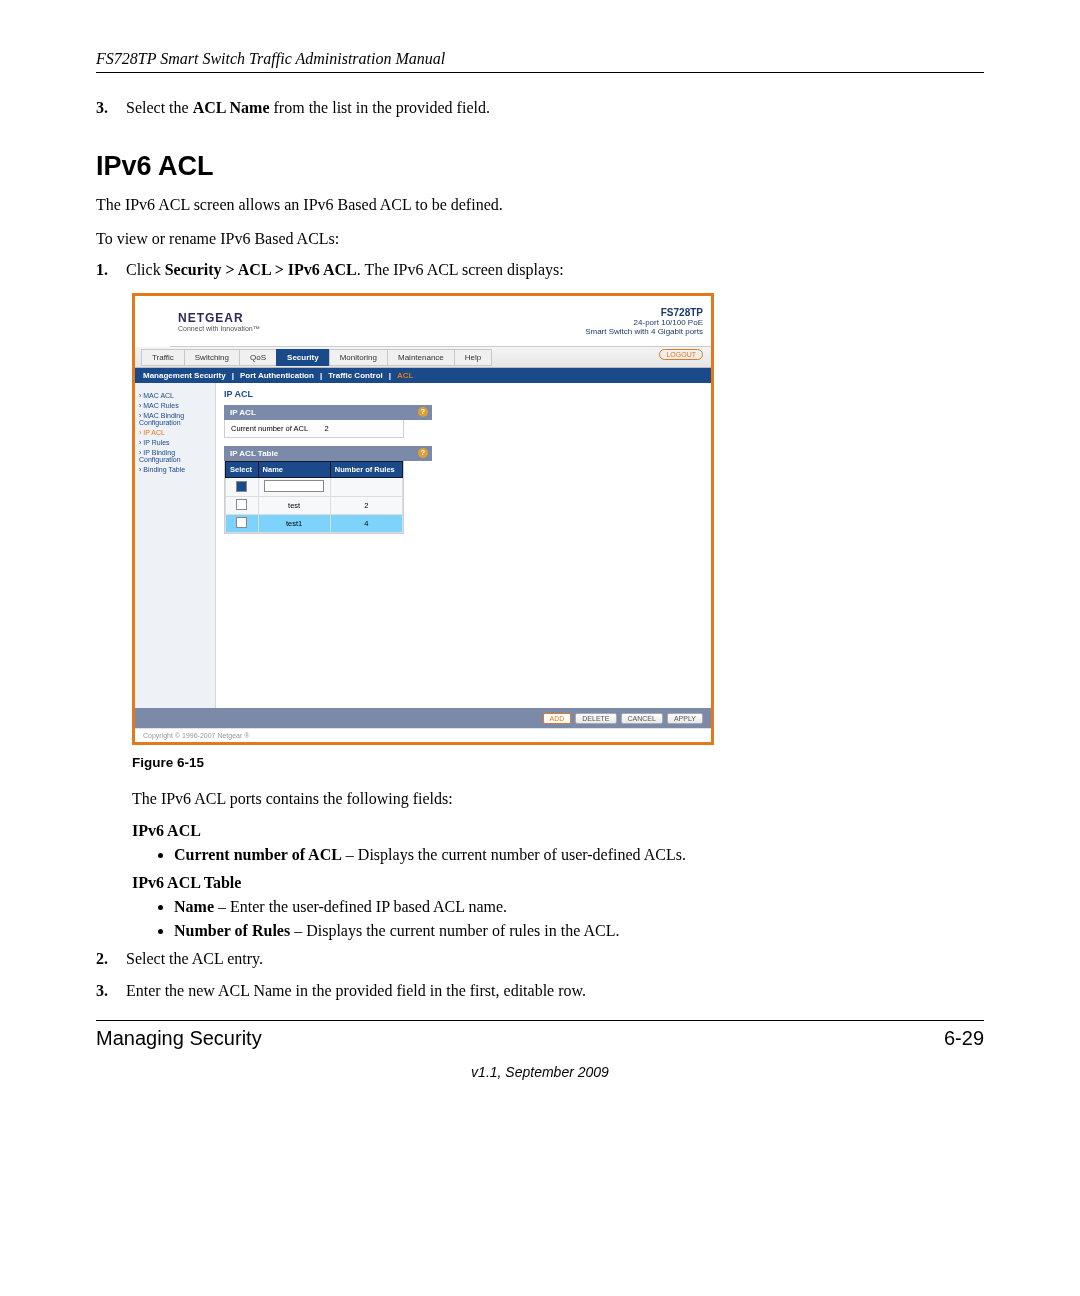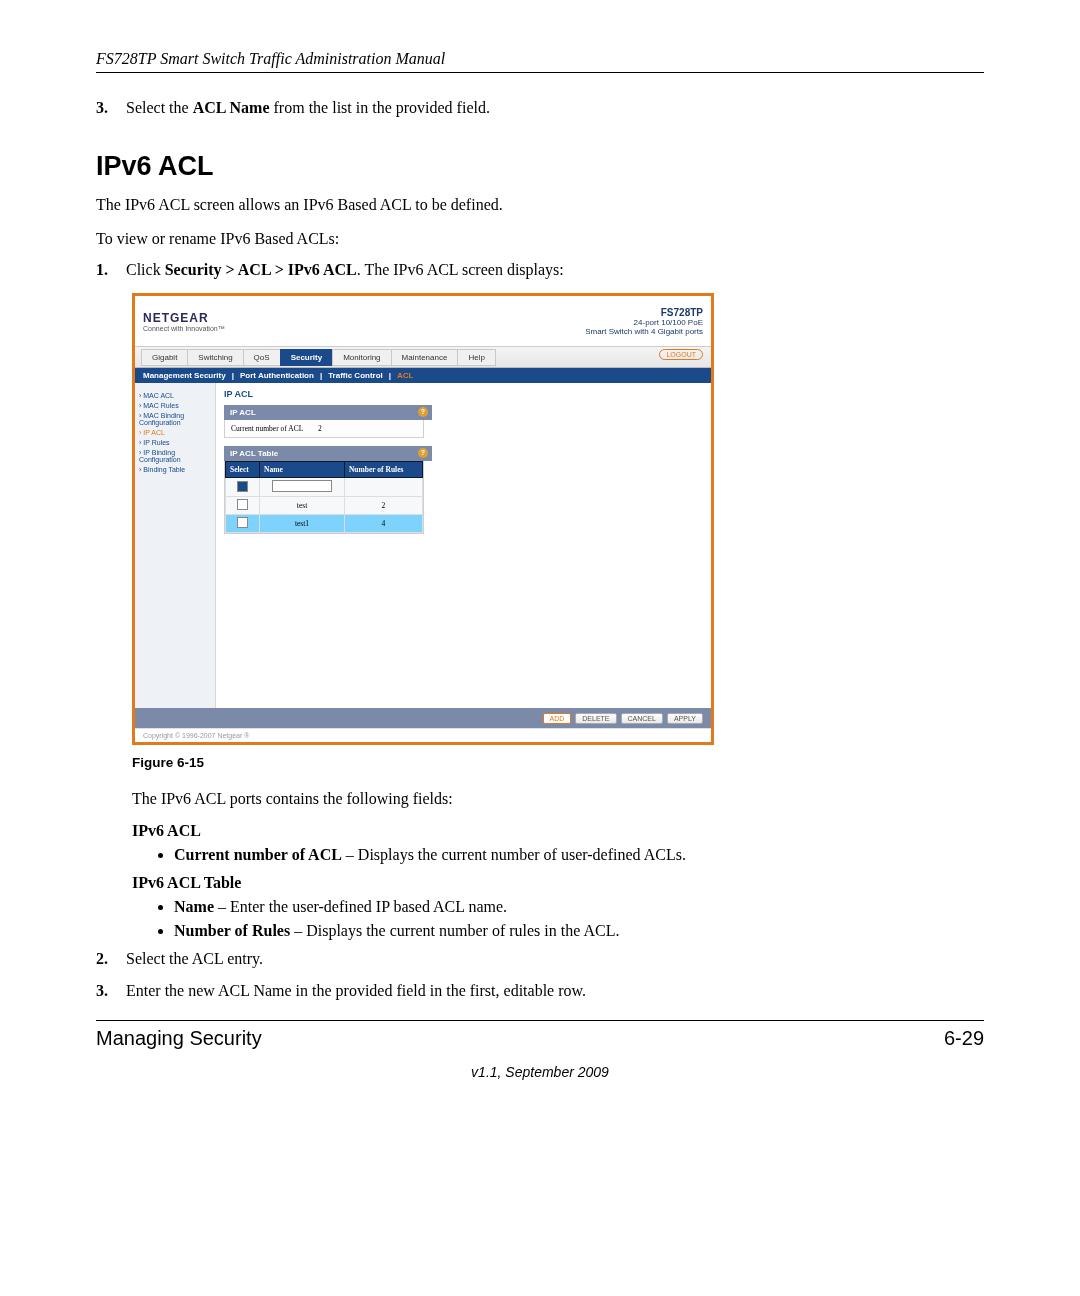--- a/index.html
+++ b/index.html
@@ -96,20 +96,21 @@
     flex-direction: column;
   }
   .ss-header {
     height: 42px;
     background: #fff;
     display: flex;
     justify-content: space-between;
     align-items: center;
     padding: 4px 8px;
     border-bottom: 1px solid #ccc;
+    margin-left: 35px;
   }
   .netgear-logo {
     font-weight: bold;
     font-size: 12px;
     color: #2a2a5a;
     letter-spacing: 1px;
   }
   .netgear-sub {
     font-size: 7px;
     color: #555;
@@ -211,26 +212,25 @@
     border-radius: 50%;
     width: 10px;
     height: 10px;
     text-align: center;
     line-height: 10px;
     font-size: 7px;
   }
   .panel-content {
     border: 1px solid #cfcfcf;
     border-top: none;
-    width: 200px;
+    width: 180px;
     padding: 4px 6px;
     font-size: 7.5px;
     box-sizing: border-box;
     background:#fdfdfd;
-    font-family:Liberation Serif, serif;
   }
   .acl-table {
     border-collapse: collapse;
     width: 100%;
     font-size: 7.5px;
   }
   .acl-table th {
     background: #1a4a8a;
     color: #fff;
     font-weight: bold;
@@ -319,21 +319,21 @@
       <div class="netgear-logo">NETGEAR</div>
       <div class="netgear-sub">Connect with Innovation™</div>
     </div>
     <div class="model-box">
       <div class="model">FS728TP</div>
       <div>24-port 10/100 PoE</div>
       <div>Smart Switch with 4 Gigabit ports</div>
     </div>
   </div>
   <div class="top-tabs">
-    <div class="top-tab">Gigabit</div>
+    <div class="top-tab">Traffic</div>
     <div class="top-tab">Switching</div>
     <div class="top-tab">QoS</div>
     <div class="top-tab active">Security</div>
     <div class="top-tab">Monitoring</div>
     <div class="top-tab">Maintenance</div>
     <div class="top-tab">Help</div>
     <div class="logout">LOGOUT</div>
   </div>
   <div class="sub-tabs">
     <span>Management Security</span>

